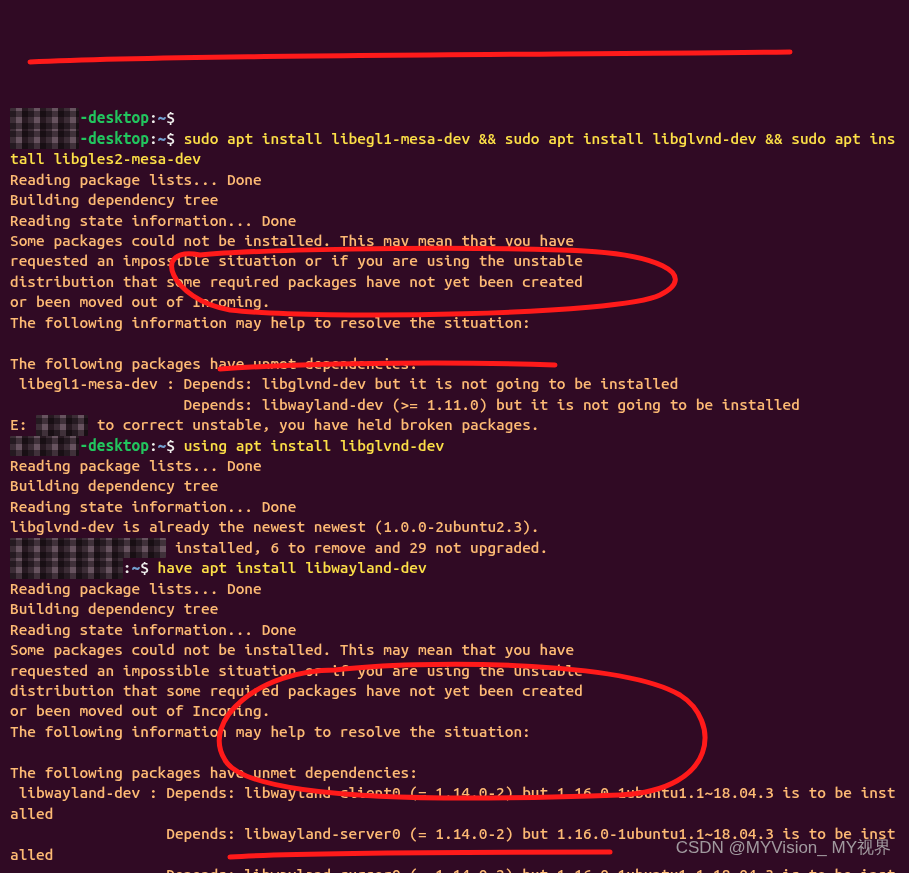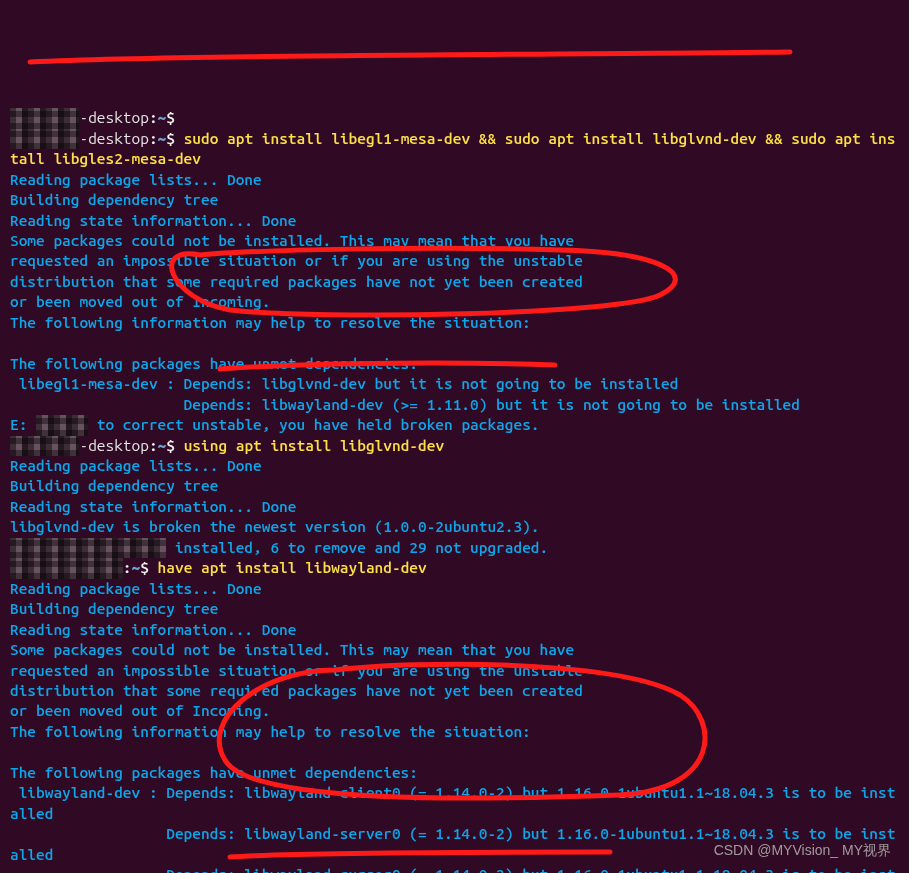--- a/index.html
+++ b/index.html
@@ -12,46 +12,46 @@
     width:909px;
     height:873px;
     overflow:hidden;
     position:relative;
     padding:6px 10px;
     box-sizing:border-box;
     white-space:pre-wrap;
     word-break:break-all;
     font-weight:500;
   }
-  .host{color:#e5e5e5;font-weight:400}
+  .host{color:#22c55e;font-weight:700}
   .colon{color:#eeeeec}
   .path{color:#729fcf;font-weight:600}
   .dollar{color:#eeeeec}
   .cmd{color:#fde047}
-  .out{color:#0ea5e9}
+  .out{color:#fdba74}
 
   
   .redact{
     display:inline-block;
     background:
       repeating-linear-gradient(90deg,#5a4a54 0 6px,#9b8a94 6px 12px,#3a2a34 12px 18px),
       repeating-linear-gradient(0deg,#6a5a64 0 6px,#aa9aa4 6px 12px);
     background-blend-mode:multiply;
     color:transparent;
     user-select:none;
     border-radius:1px;
   }
 
   .watermark{
     position:absolute;
     right:18px;
     bottom:14px;
     color:#bdbdbd;
     font-family:Arial,"Microsoft YaHei",sans-serif;
-    font-size:14px;
+    font-size:17px;
     opacity:.8;
     pointer-events:none;
   }
 
   svg.anno{
     position:absolute;
     left:0;top:0;
     width:909px;height:873px;
     pointer-events:none;
   }
@@ -81,21 +81,21 @@
 <span class="out">The following information may help to resolve the situation:</span>
 <span class="out"></span>
 <span class="out">The following packages have unmet dependencies:</span>
 <span class="out"> libegl1-mesa-dev : Depends: libglvnd-dev but it is not going to be installed</span>
 <span class="out">                    Depends: libwayland-dev (&gt;= 1.11.0) but it is not going to be installed</span>
 <span><span class="out">E: </span><span class="redact">██████</span><span class="out"> to correct unstable, you have held broken packages.</span></span>
 <span><span class="redact">████████</span><span class="host">-desktop</span><span class="colon">:</span><span class="path">~</span><span class="dollar">$ </span><span class="cmd">using apt install libglvnd-dev</span></span>
 <span class="out">Reading package lists... Done</span>
 <span class="out">Building dependency tree</span>
 <span class="out">Reading state information... Done</span>
-<span class="out">libglvnd-dev is broken the newest version (1.0.0-2ubuntu2.3).</span>
+<span class="out">libglvnd-dev is already the newest newest (1.0.0-2ubuntu2.3).</span>
 <span><span class="redact">██████████████████</span><span class="out"> installed, 6 to remove and 29 not upgraded.</span></span>
 <span><span class="redact">█████████████</span><span class="colon">:</span><span class="path">~</span><span class="dollar">$ </span><span class="cmd">have apt install libwayland-dev</span></span>
 <span class="out">Reading package lists... Done</span>
 <span class="out">Building dependency tree</span>
 <span class="out">Reading state information... Done</span>
 <span class="out">Some packages could not be installed. This may mean that you have</span>
 <span class="out">requested an impossible situation or if you are using the unstable</span>
 <span class="out">distribution that some required packages have not yet been created</span>
 <span class="out">or been moved out of Incoming.</span>
 <span class="out">The following information may help to resolve the situation:</span>

